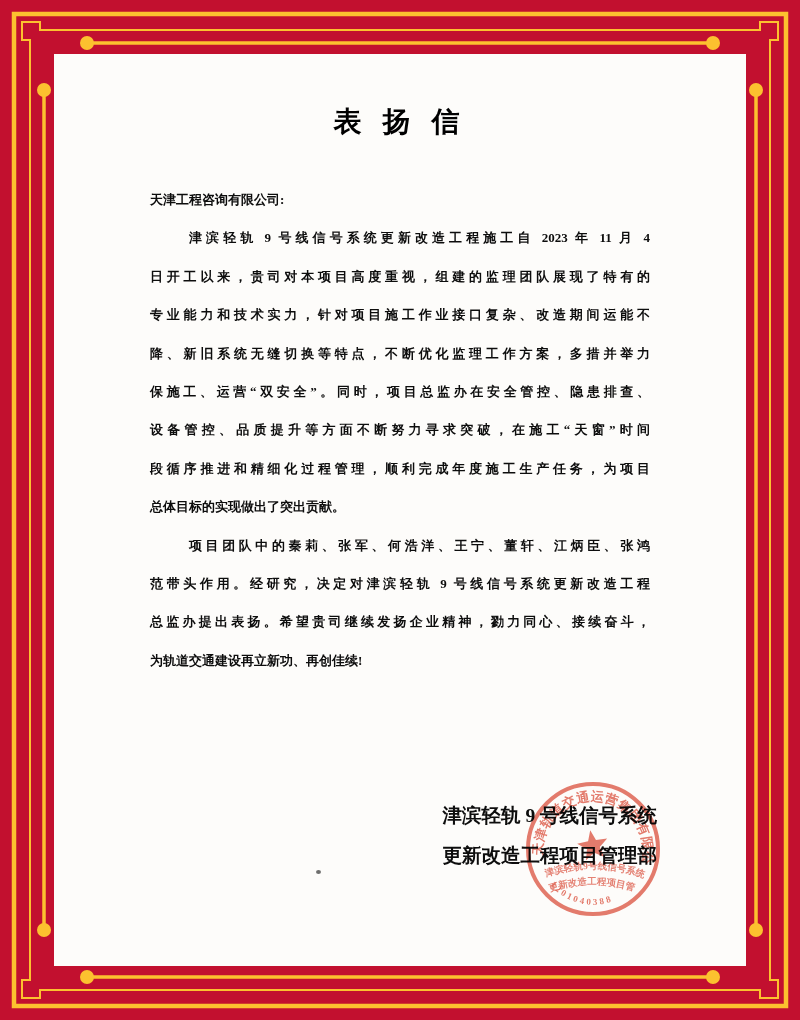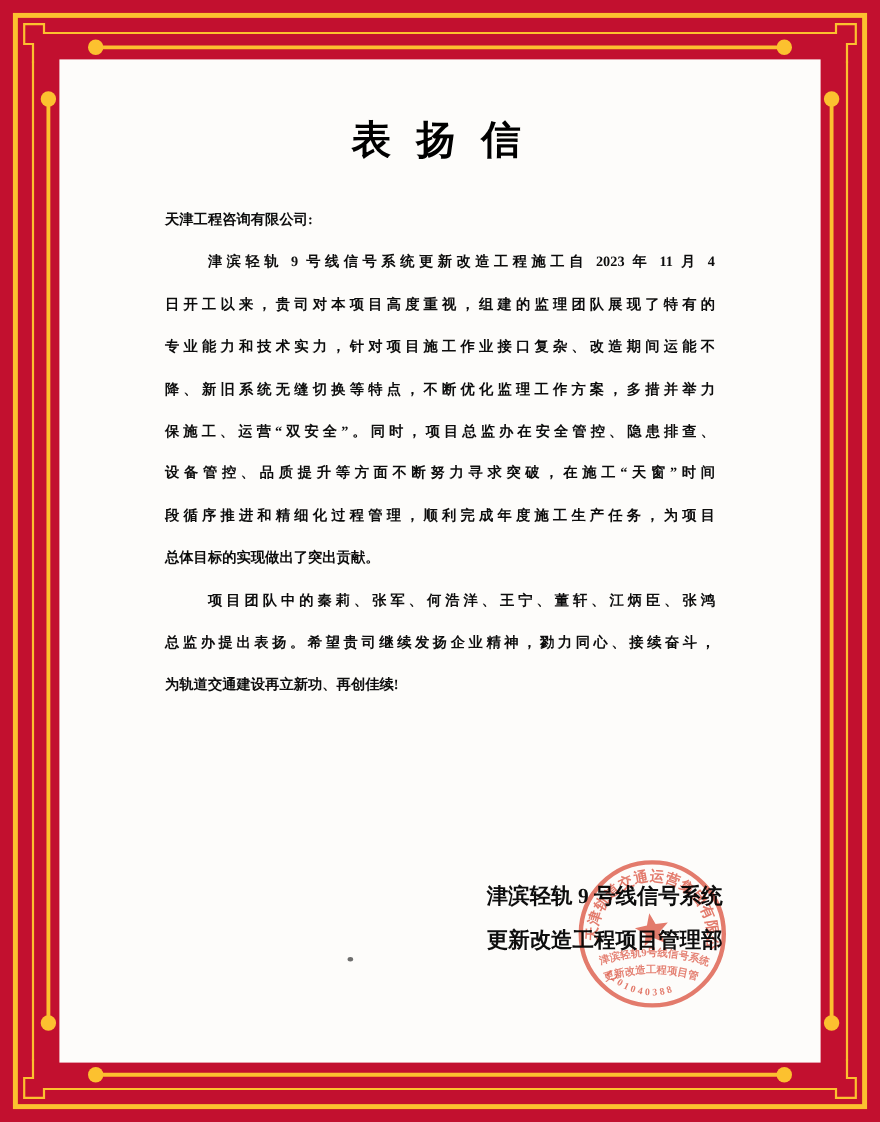--- a/index.html
+++ b/index.html
@@ -23,21 +23,21 @@
     left: 54px; top: 54px;
     width: 692px; height: 912px;
     background: var(--paper);
     z-index: 2;
   }
   .content { position: absolute; inset: 0; z-index: 3; color: var(--ink); }
   .title {
     position: absolute;
     top: 103px; left: 150px; width: 500px;
     text-align: center;
-    font-size: 36px;
+    font-size: 28px;
     font-weight: bold;
     letter-spacing: 7px;
     color: #000;
   }
   .body-block {
     position: absolute;
     top: 181px; left: 150px; width: 500px;
     font-size: 13px;
     font-weight: bold;
     color: #0d0d0d;
@@ -139,20 +139,21 @@
     <div>
         <div class="line first">津滨轻轨 9 号线信号系统更新改造工程施工自 2023 年 11 月 4</div>
         <div class="line">日开工以来，贵司对本项目高度重视，组建的监理团队展现了特有的</div>
         <div class="line">专业能力和技术实力，针对项目施工作业接口复杂、改造期间运能不</div>
         <div class="line">降、新旧系统无缝切换等特点，不断优化监理工作方案，多措并举力</div>
         <div class="line">保施工、运营“双安全”。同时，项目总监办在安全管控、隐患排查、</div>
         <div class="line">设备管控、品质提升等方面不断努力寻求突破，在施工“天窗”时间</div>
         <div class="line">段循序推进和精细化过程管理，顺利完成年度施工生产任务，为项目</div>
         <div class="line last">总体目标的实现做出了突出贡献。</div>
         <div class="line first">项目团队中的秦莉、张军、何浩洋、王宁、董轩、江炳臣、张鸿</div>
+        <div class="line">范带头作用。经研究，决定对津滨轻轨 9 号线信号系统更新改造工程</div>
         <div class="line">总监办提出表扬。希望贵司继续发扬企业精神，勠力同心、接续奋斗，</div>
         <div class="line last">为轨道交通建设再立新功、再创佳续!</div>
       </div>
   </div>
 
   <div class="signature">
     <div class="sig-line">津滨轻轨 9 号线信号系统</div>
     <div class="sig-line">更新改造工程项目管理部</div>
   </div>
 

